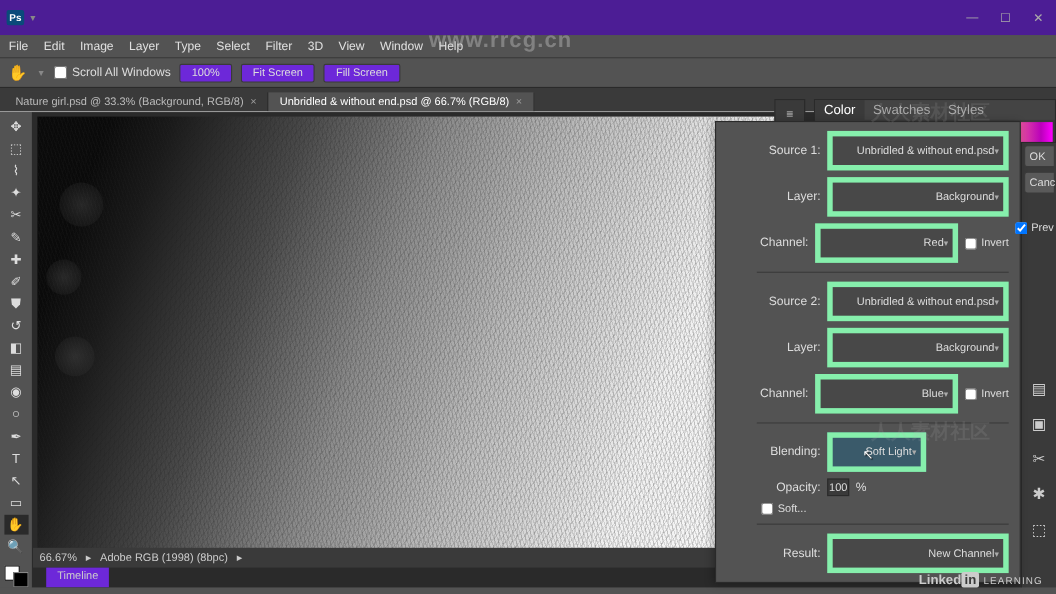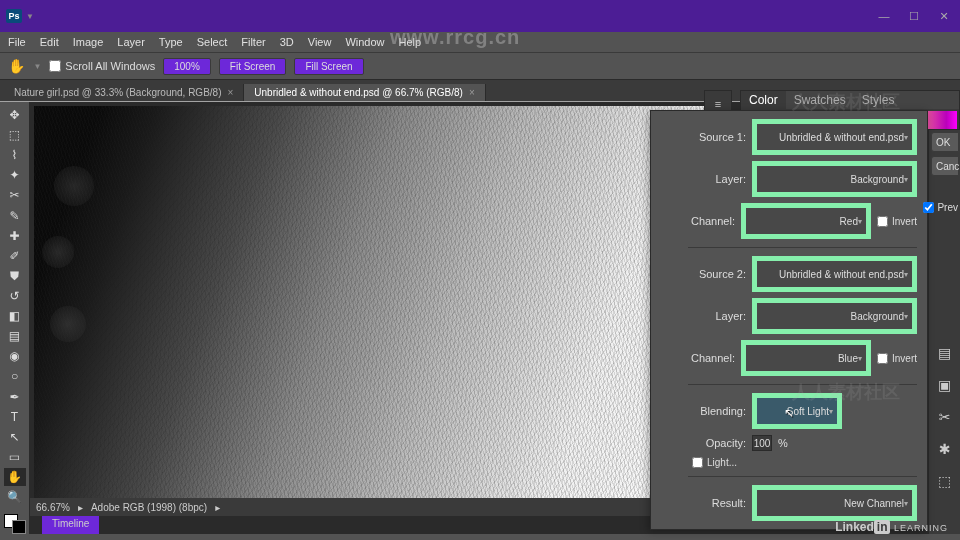--- a/index.html
+++ b/index.html
@@ -270,21 +270,21 @@
         </div>
     </div>
     <div class="dlg-row">
       <span class="dlg-label">Opacity:</span>
       <input class="dlg-input" value="100" style="">
       <span>%</span>
     </div>
     <div class="dlg-row">
       <label class="dlg-check" style="margin-left:4px">
           <input type="checkbox" style="">
-          <span>Light...</span>
+          <span>Soft...</span>
         </label>
     </div>
     <div class="dlg-hr"></div>
     <div class="dlg-row">
       <span class="dlg-label">Result:</span>
       <div class="dlg-select">
           <span>New Channel</span>
           <span class="chv">▾</span>
         </div>
     </div>

